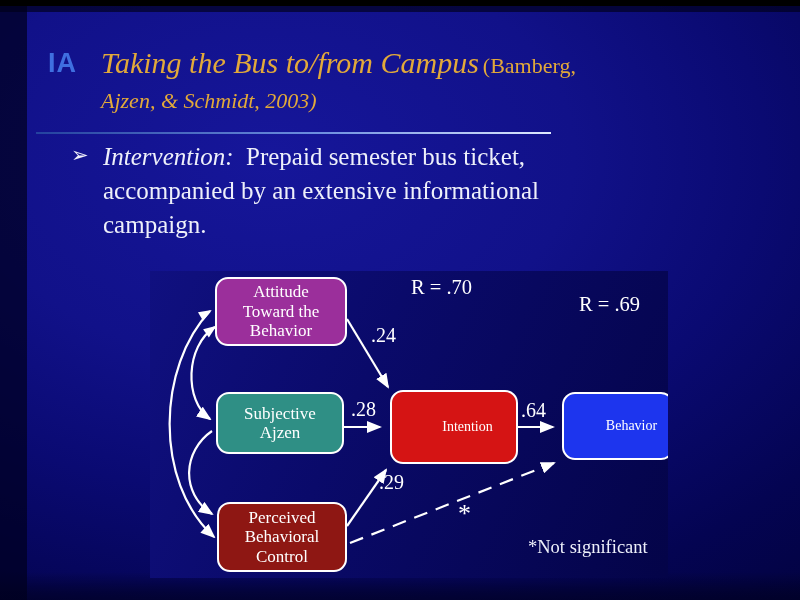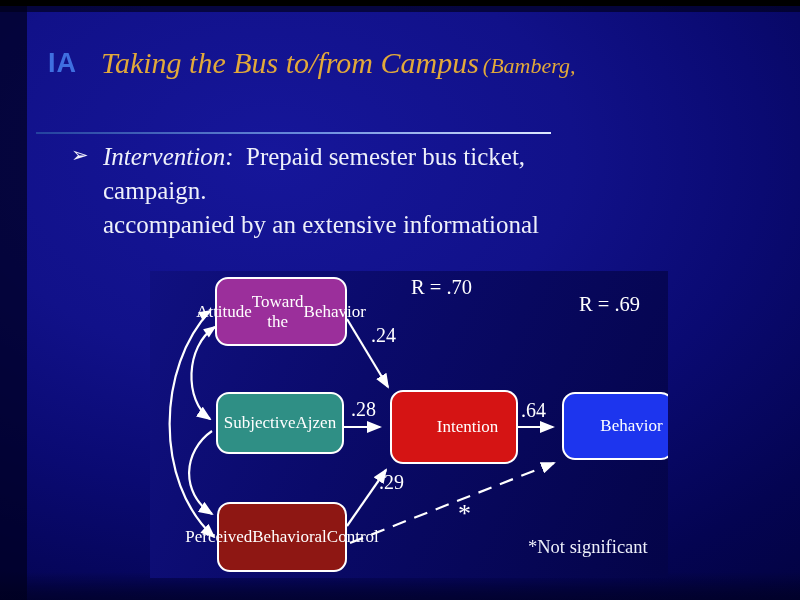--- a/index.html
+++ b/index.html
@@ -13,37 +13,37 @@
   .bg-leftstrip{position:absolute;left:0;top:0;width:27px;height:600px;background:rgba(0,0,30,.72);}
   .bg-topstrip{position:absolute;left:0;top:0;width:800px;height:6px;background:rgba(0,0,25,.65);}
   .bg-bottomfade{position:absolute;left:0;bottom:0;width:800px;height:34px;
     background:linear-gradient(180deg,rgba(0,0,30,0) 0%,rgba(0,0,30,.55) 60%,rgba(0,0,30,.75) 100%);}
   .bg-bottombar{position:absolute;left:0;bottom:0;width:800px;height:5px;background:#0b0b5e;}
 
   .corner{position:absolute;left:48px;top:42px;font-family:"Liberation Sans",sans-serif;
     font-weight:bold;font-size:27px;color:#3f6fe0;letter-spacing:1px;}
   .title-wrap{position:absolute;left:101px;top:40px;width:640px;color:#e2a93a;}
   .title-main{font-style:italic;font-size:30px;}
-  .title-cite{font-style:italic;font-size:22px;}
+  .title-cite{font-size:22px;}
   .title-line2{font-style:italic;font-size:22px;margin-top:8px;}
   .rule{position:absolute;left:36px;top:126px;width:515px;height:2px;
     background:linear-gradient(90deg,#24429f 0%,#6d8fe0 55%,#dfe9ff 100%);}
 
   .bullet-marker{position:absolute;left:71px;top:137px;color:#f2f2fa;font-size:21px;}
   .bullet-text{position:absolute;left:103px;top:134px;width:580px;color:#eef0fa;
     font-size:25px;line-height:34px;}
   .lead-italic{font-style:italic;}
 
   .diagram{position:absolute;left:150px;top:265px;width:518px;height:307px;overflow:hidden;
     background:linear-gradient(115deg,#101080 0%,#0a0a6a 40%,#05054f 88%,#040448 100%);}
   .arrows{position:absolute;left:0;top:0;}
   .dbox{position:absolute;border:2.5px solid #fff;border-radius:13px;color:#fff;
-    display:flex;align-items:center;justify-content:center;
+    display:flex;flex-direction:column;align-items:center;justify-content:center;
     text-align:center;font-size:17px;line-height:19.5px;box-sizing:border-box;}
-  .dbox.big{font-size:17px;padding-left:27px;}
+  .dbox.big{font-size:14px;padding-left:27px;}
   .coef{position:absolute;color:#fff;font-size:20px;}
   .rlabel{position:absolute;color:#fff;font-size:20.5px;white-space:nowrap;}
   .asterisk{position:absolute;color:#fff;font-size:26px;}
   .footnote{position:absolute;color:#eef0fa;font-size:18.5px;white-space:nowrap;}
 </style>
 </head>
 <body>
 
 <div class="slide">
   <div class="bg-leftstrip"></div>
@@ -51,29 +51,30 @@
   <div class="bg-bottomfade"></div>
   <div class="bg-bottombar"></div>
 
   <div class="corner">IA</div>
 
   <div class="title-wrap">
     <div>
       <span class="title-main">Taking the Bus to/from Campus</span>
       <span class="title-cite"> <span>(Bamberg,</span></span>
     </div>
+    <div class="title-line2">Ajzen, &amp; Schmidt, 2003)</div>
   </div>
 
   <div class="rule"></div>
 
   <div class="bullet-marker">➢</div>
   <div class="bullet-text">
     <div><span class="lead-italic">Intervention:</span>&nbsp; <span>Prepaid semester bus ticket,</span></div>
+    <div>accompanied by an extensive informational</div>
     <div>campaign.</div>
-    <div>accompanied by an extensive informational</div>
   </div>
 
   <div class="diagram">
     <svg class="arrows" width="518" height="307" viewBox="0 0 518 307">
       <defs>
         <marker id="ah" markerUnits="userSpaceOnUse" markerWidth="15" markerHeight="12" refX="13" refY="6" orient="auto">
           <path d="M0,0 L15,6 L0,12 Z" fill="#ffffff"></path>
         </marker>
       </defs>
 

